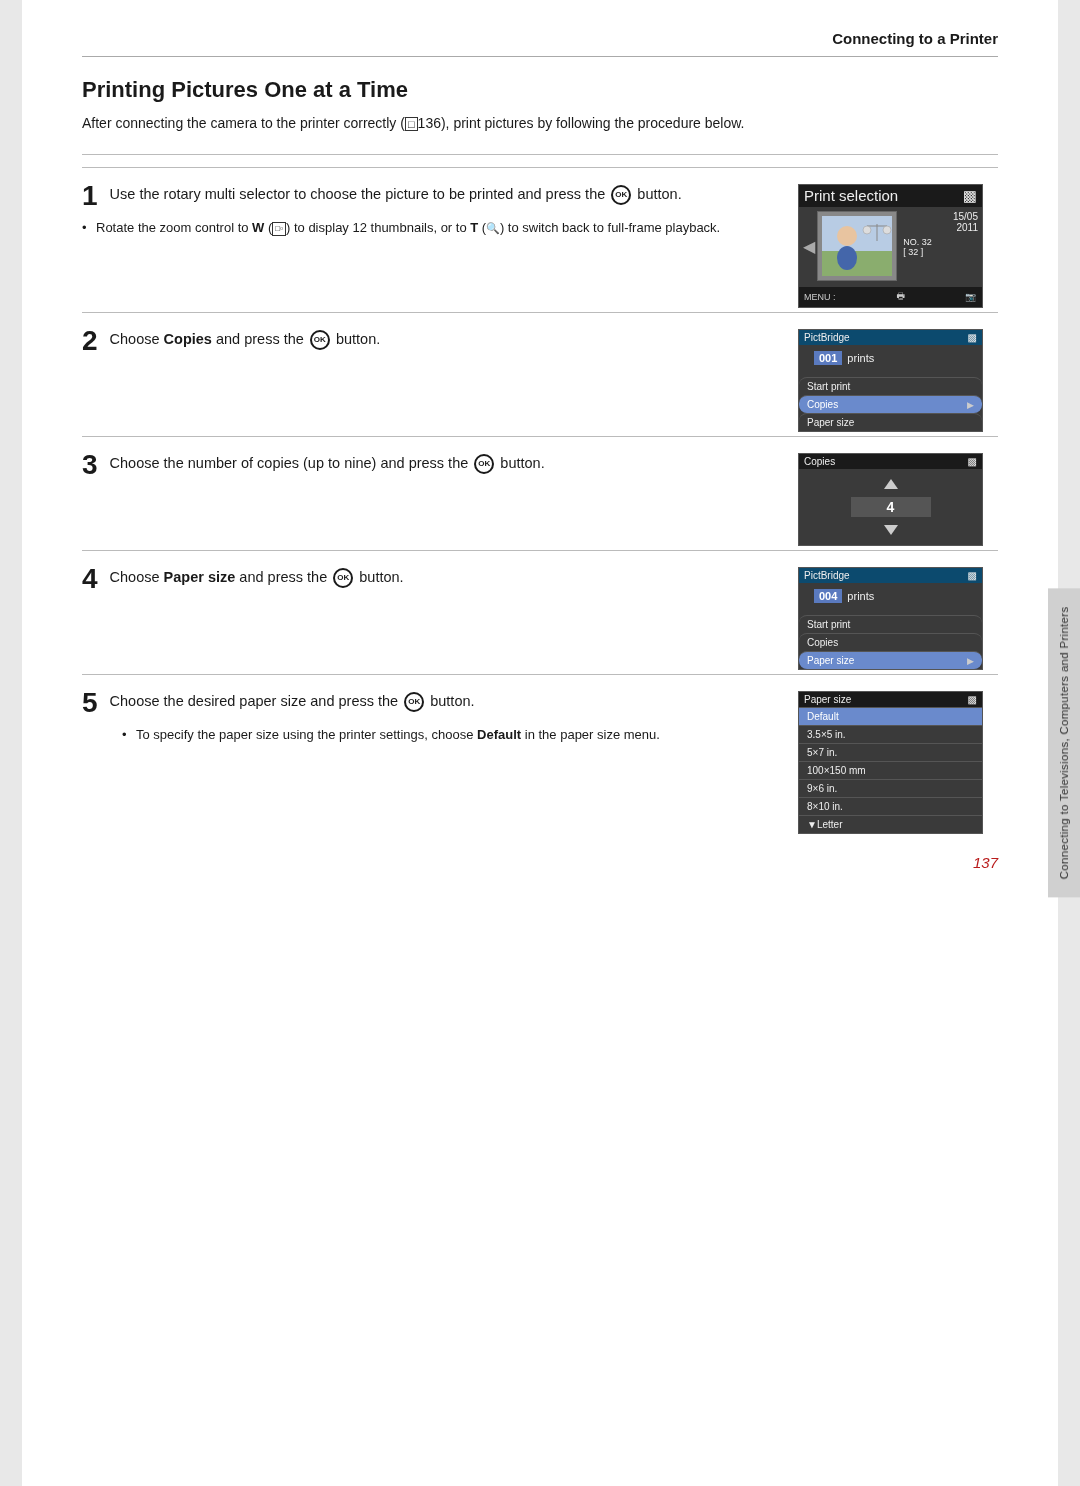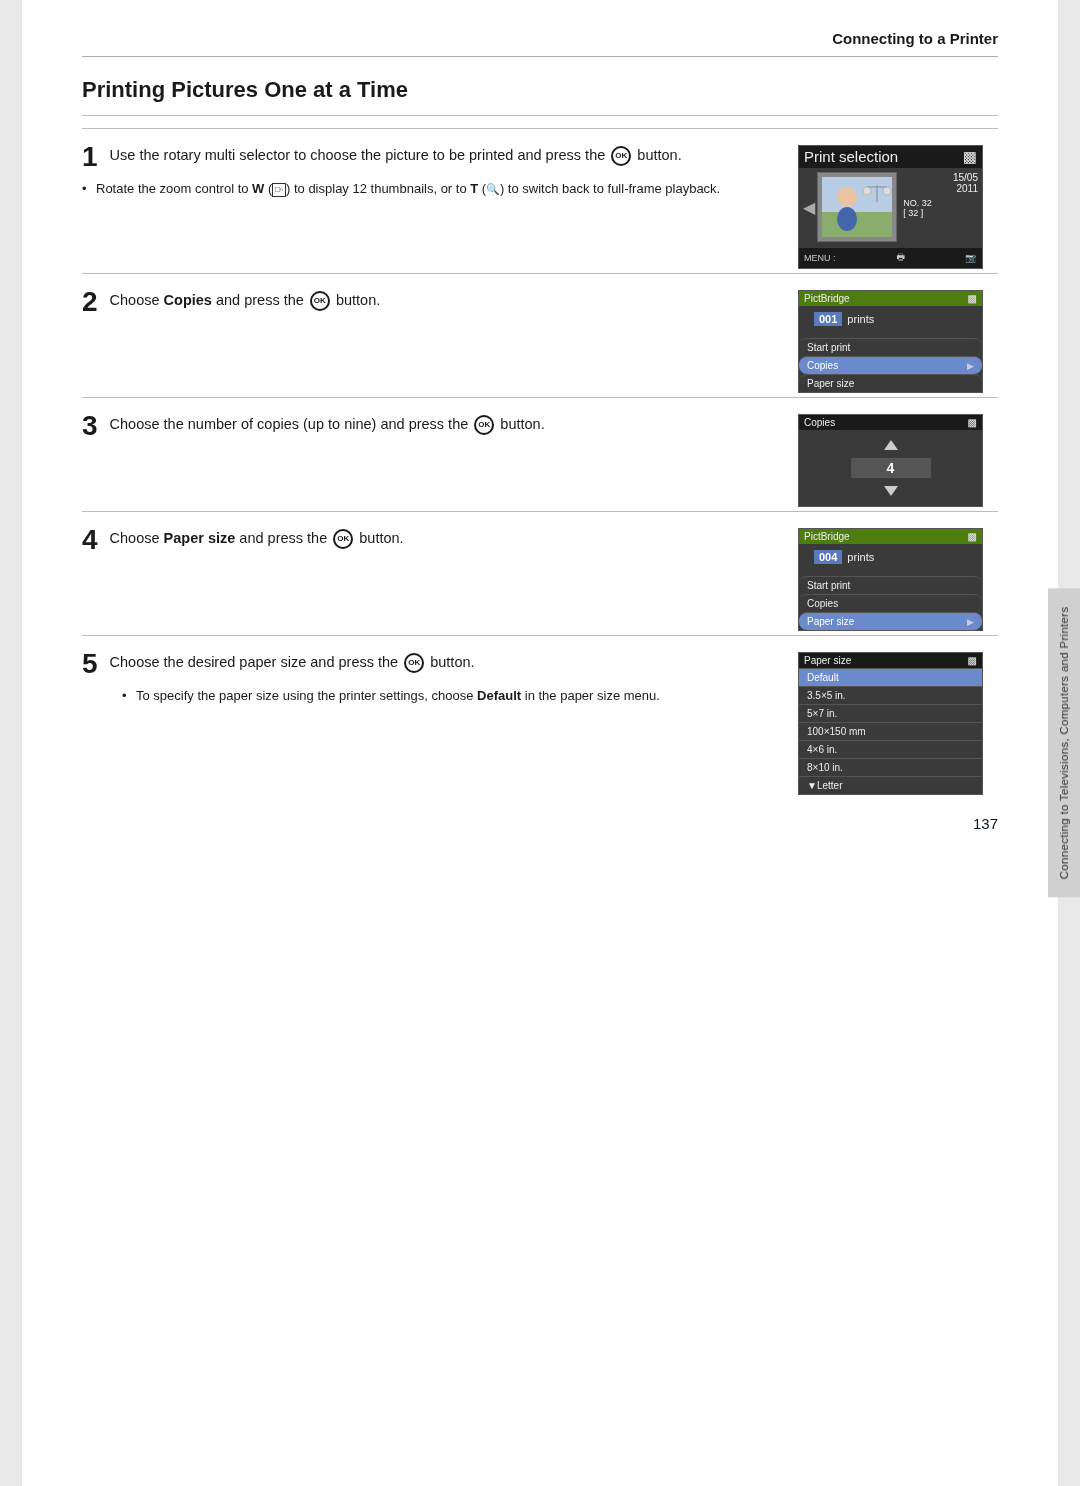--- a/index.html
+++ b/index.html
@@ -167,21 +167,21 @@
     }
     
     .screen2 {
       background: #3a3a3a;
       width: 185px;
       border: 1.5px solid #555;
       font-size: 10px;
       color: #eee;
     }
     .screen2-header {
-      background: #4d7c0f;
+      background: #0c4a6e;
       display: flex;
       justify-content: space-between;
       padding: 2px 5px;
       font-size: 10px;
     }
     .screen2-prints {
       display: flex;
       align-items: center;
       padding: 6px 15px;
       font-size: 11px;
@@ -289,22 +289,23 @@
       color: #eee;
       border-top: 1px solid #555;
     }
     .paper-menu-item.selected {
       background: #6a8acc;
       color: #fff;
     }
     .page-number {
       text-align: right;
       font-size: 15px;
-      color: #0f172a;
+      color: #b91c1c;
       margin-top: 20px;
+      font-style: italic;
     }
     .step-section {
       border-top: 1px solid #bbb;
       padding-top: 16px;
       margin-top: 4px;
       margin-bottom: 4px;
     }
     .icon-ref {
       display: inline-block;
       border: 1px solid #333;
@@ -317,20 +318,23 @@
 <body>
 
 <div class="page">
 
   <div class="header-section">
     <span class="header-title">Connecting to a Printer</span>
   </div>
 
   <div class="page-main-title">Printing Pictures One at a Time</div>
 
+  <div class="intro-text">
+    After connecting the camera to the printer correctly (<span style="border:1px solid #333;font-size:11px;padding:0 2px;vertical-align:middle;">□</span>136), print pictures by following the procedure below.
+  </div>
 
   <hr class="divider">
 
   <div class="step-section">
     <div class="step-row">
       <div class="step-left">
         <div class="step-text">
           <span class="step-number">1</span>
           Use the rotary multi selector to choose the picture to be printed and press the
           <span class="ok-circle">OK</span> button.
@@ -505,21 +509,21 @@
 
         <div class="screen5">
           <div class="screen5-header">
             <span>Paper size</span>
             <span>▩</span>
           </div>
           <div class="paper-menu-item selected">Default</div>
           <div class="paper-menu-item">3.5×5 in.</div>
           <div class="paper-menu-item">5×7 in.</div>
           <div class="paper-menu-item">100×150 mm</div>
-          <div class="paper-menu-item">4×6 in.</div>
+          <div class="paper-menu-item">9×6 in.</div>
           <div class="paper-menu-item">8×10 in.</div>
           <div class="paper-menu-item">▼Letter</div>
         </div>
       </div>
     </div>
   </div>
 
   <div class="page-number">137</div>
 
 </div>

